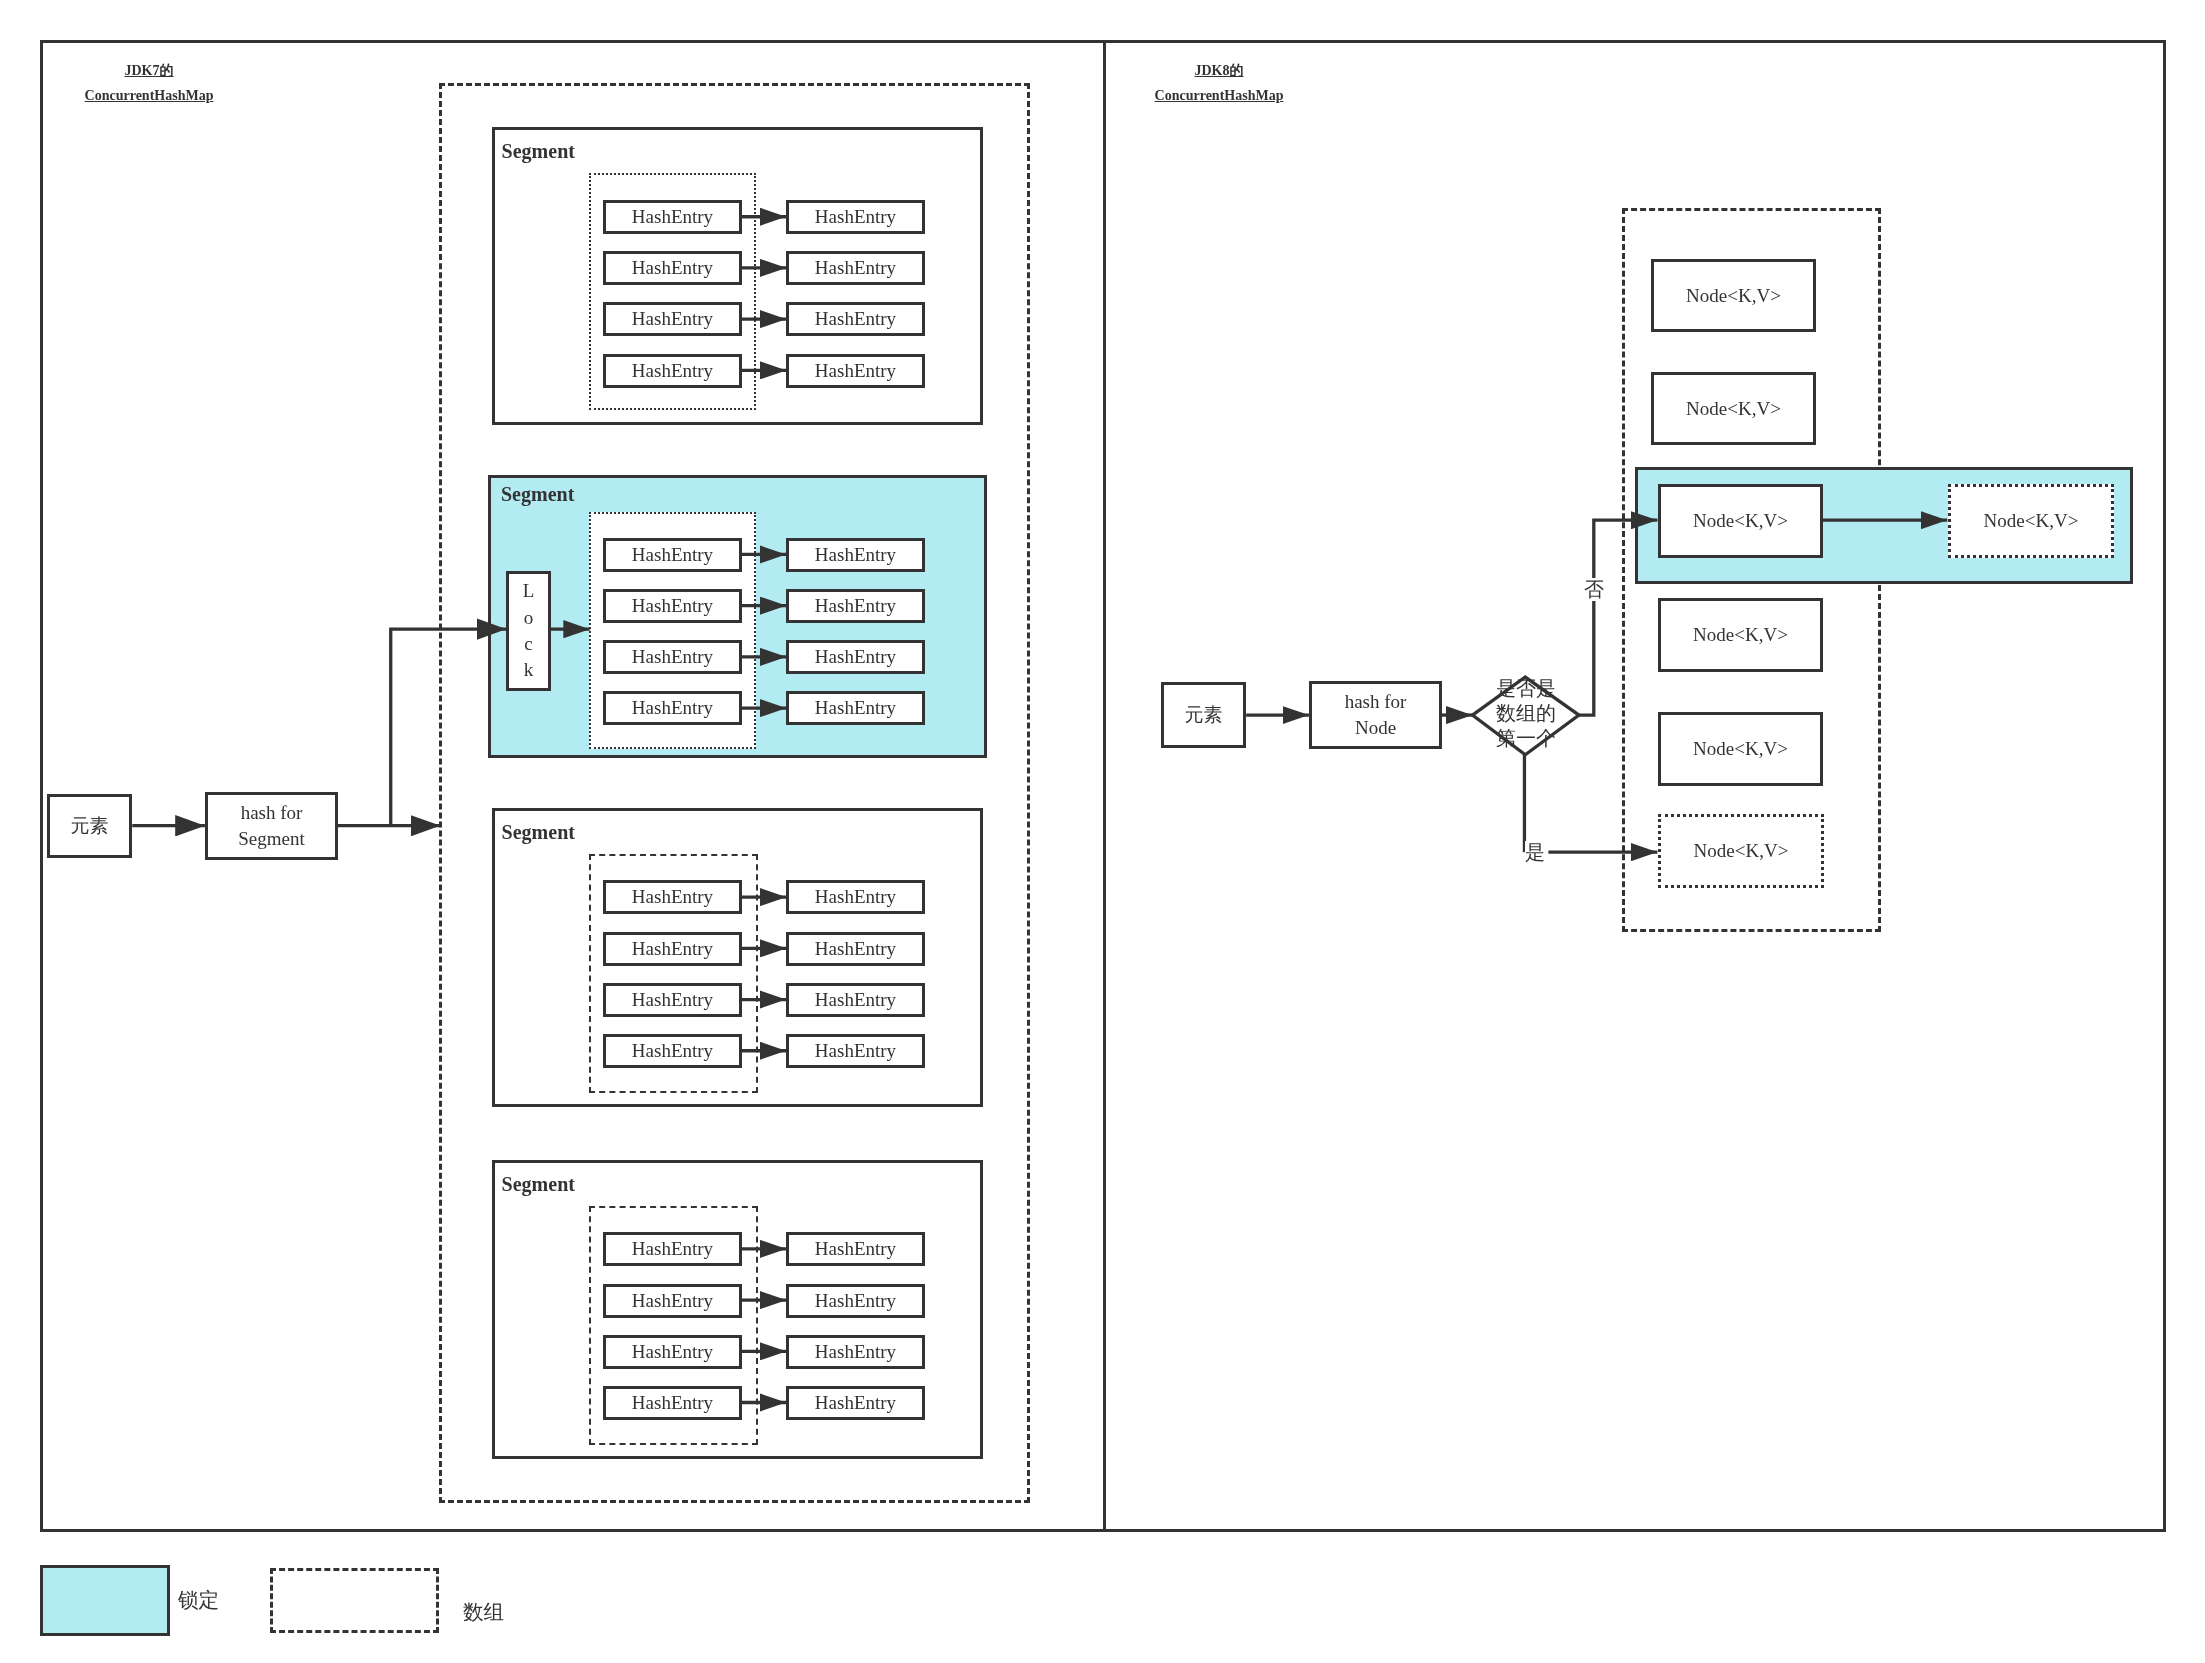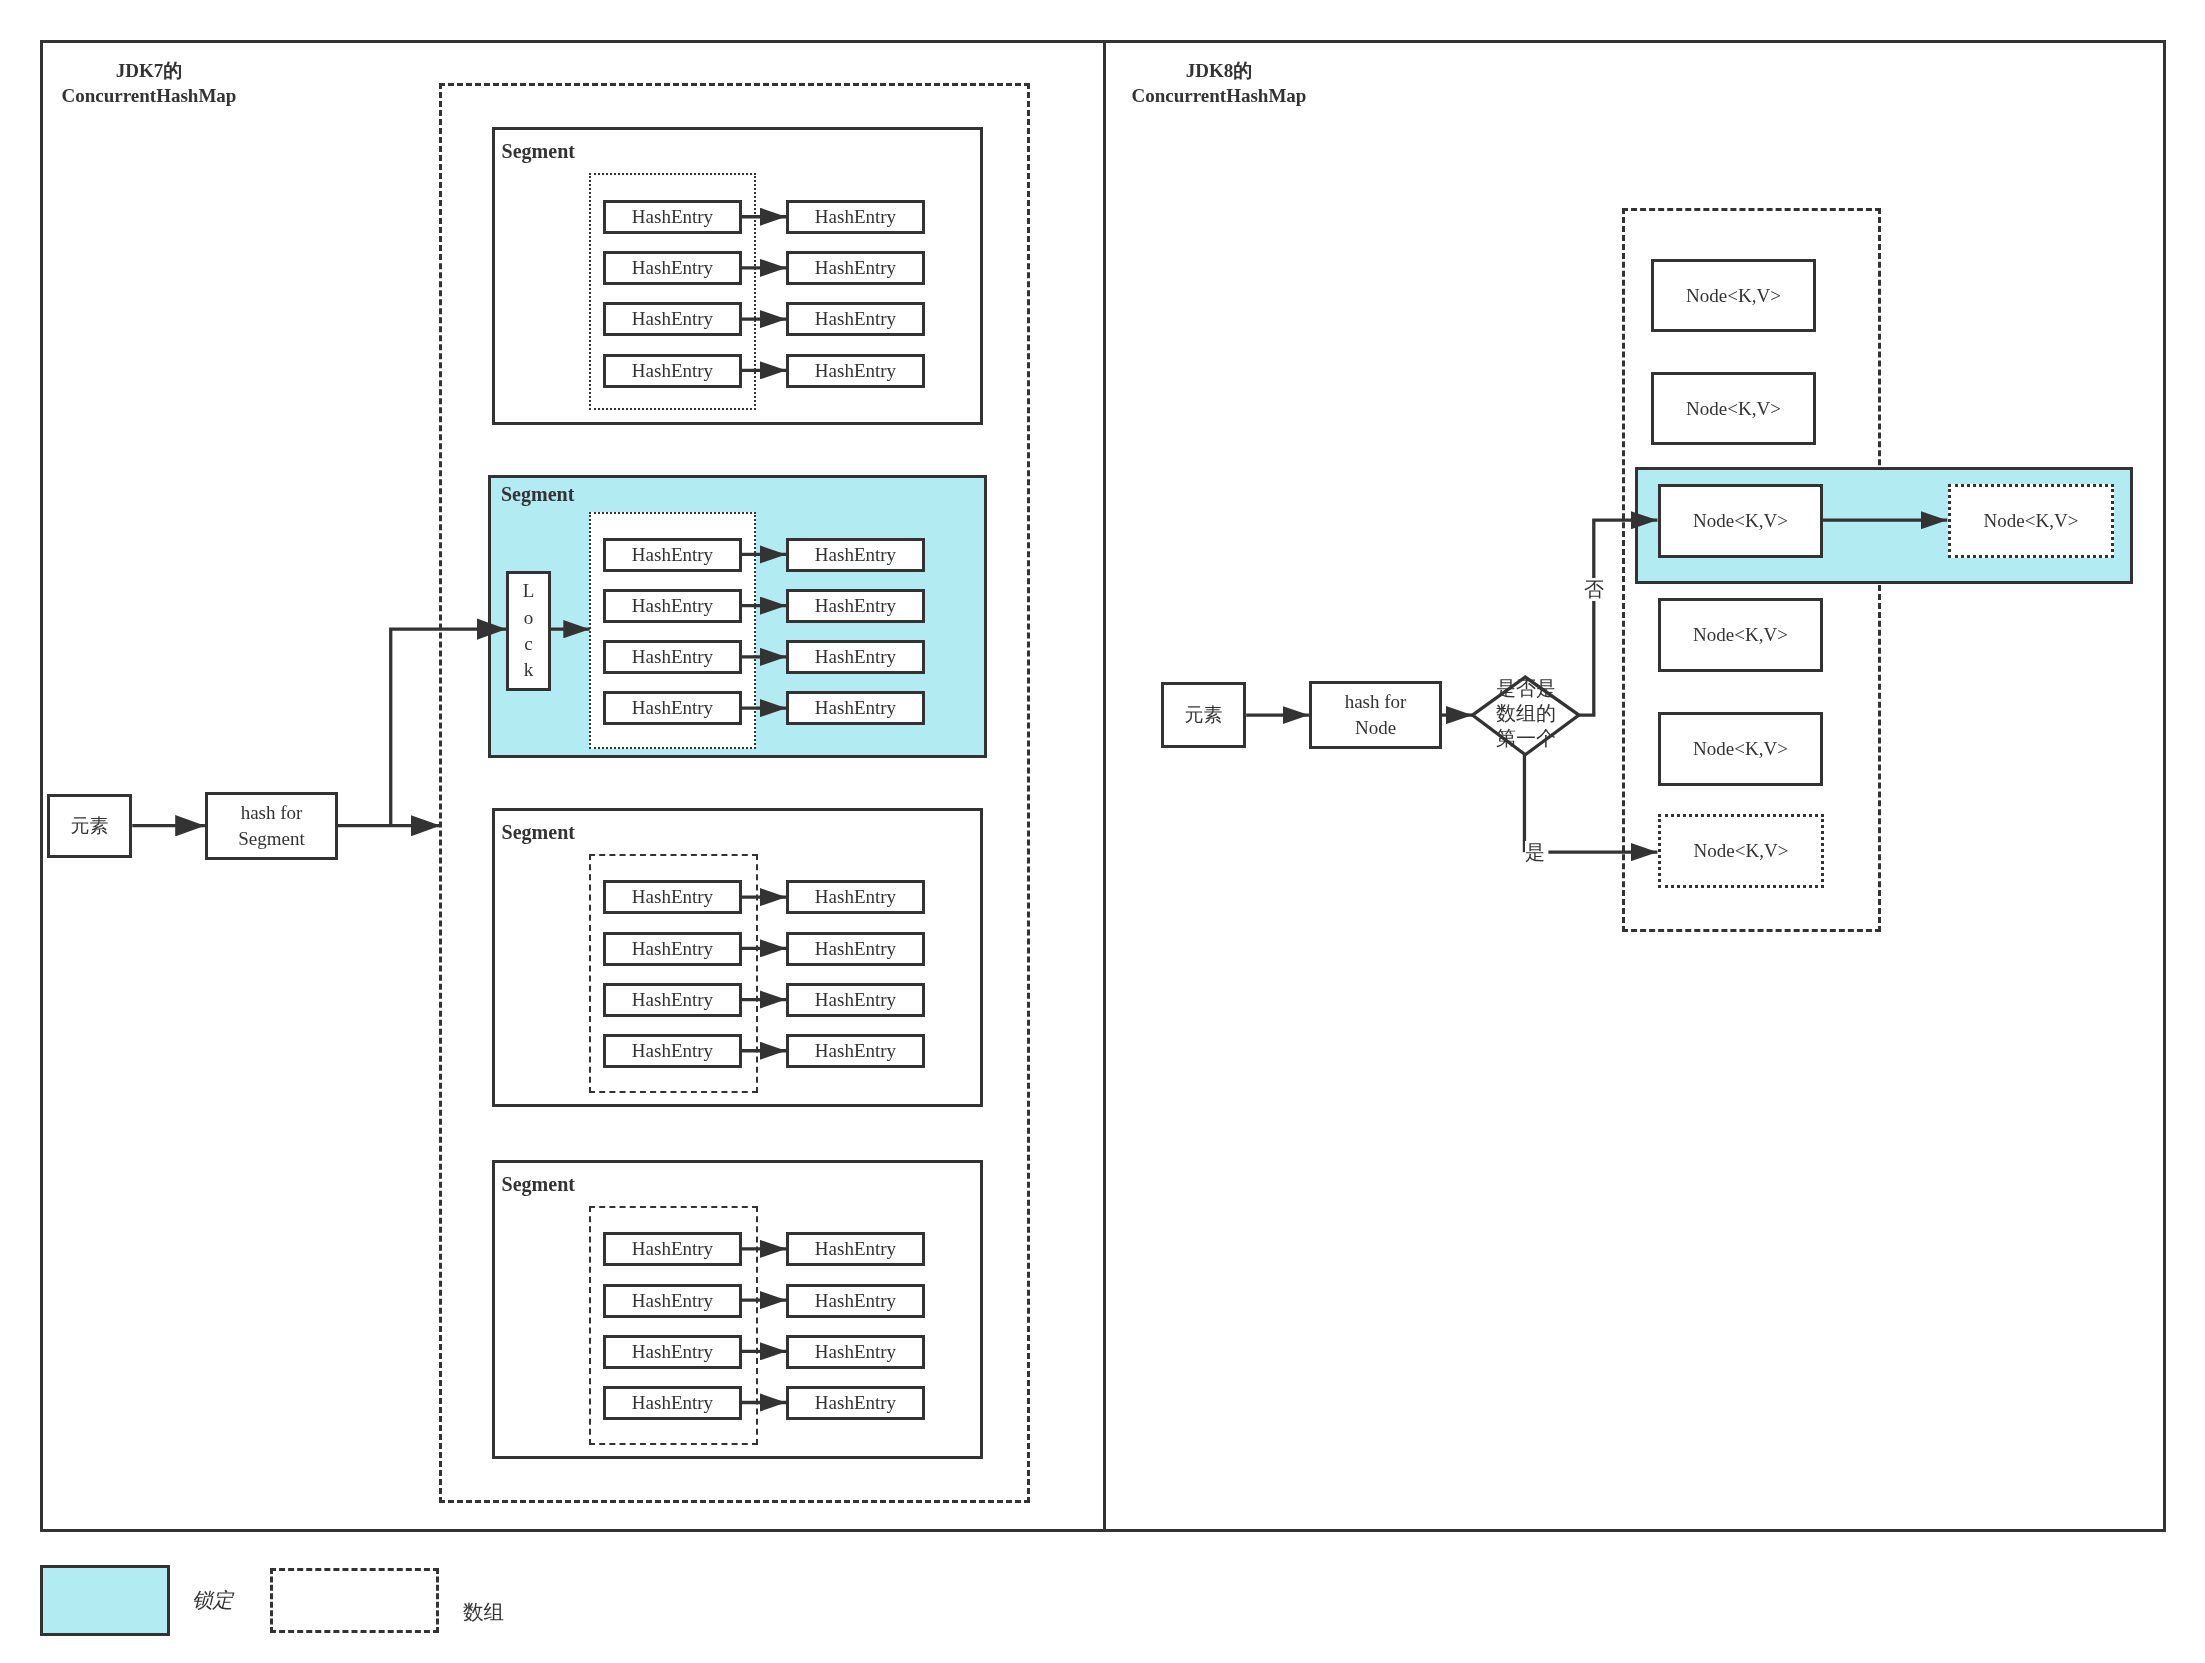--- a/index.html
+++ b/index.html
@@ -4,21 +4,21 @@
 <style>
   html, body { margin:0; padding:0; background:#ffffff; }
   #canvas { position:relative; width:2205px; height:1663px; background:#ffffff; overflow:hidden;
             font-family:"Liberation Serif","DejaVu Serif",serif; color:#333333; }
   .abs { position:absolute; box-sizing:border-box; }
   .solid { border:3.3px solid #333333; background:#ffffff; }
   .cyan { background:#b2ebf2; }
   .dashed-line { border:2.5px dashed #333333; }
   .dotted-line { border:2.5px dotted #333333; }
   .label { position:absolute; white-space:nowrap; }
-  .title { font-weight:bold; font-size:19px; line-height:25px; text-align:center; }
+  .title { font-weight:bold; font-size:14px; line-height:25px; text-align:center;text-decoration:underline; }
   .seg-label { font-weight:bold; font-size:20px; }
   .box-text { display:flex; align-items:center; justify-content:center; text-align:center; font-size:19px; line-height:25.6px; }
   .node-text { font-size:19px;justify-content:center; }
   svg.lines { position:absolute; left:0; top:0; }
   .legend-text { font-size:20.6px; }
 </style>
 </head>
 <body>
 
 <div id="canvas">
@@ -260,18 +260,18 @@
     <div>第一个</div>
   </div>
   <div class="label" style="left:1584px;top:578px;font-size:20px;background:#fff;line-height:23px;">
     <span>否</span>
   </div>
   <div class="label" style="left:1525px;top:841px;font-size:20px;background:#fff;line-height:23px;">
     <span>是</span>
   </div>
 
   <div class="abs solid cyan" style="left:40px;top:1565px;width:130px;height:71px;"></div>
-  <span class="label legend-text" style="left:192px;top:1586px;font-style:italic;">锁定</span>
+  <span class="label legend-text" style="left:178px;top:1586px;">锁定</span>
   <div class="abs dashed-line" style="left:270px;top:1568px;width:169px;height:65px;border-width:3.3px;"></div>
   <span class="label legend-text" style="left:463px;top:1586px;margin-top:12px;">数组</span>
 
 </div>
 
 
 </body></html>

